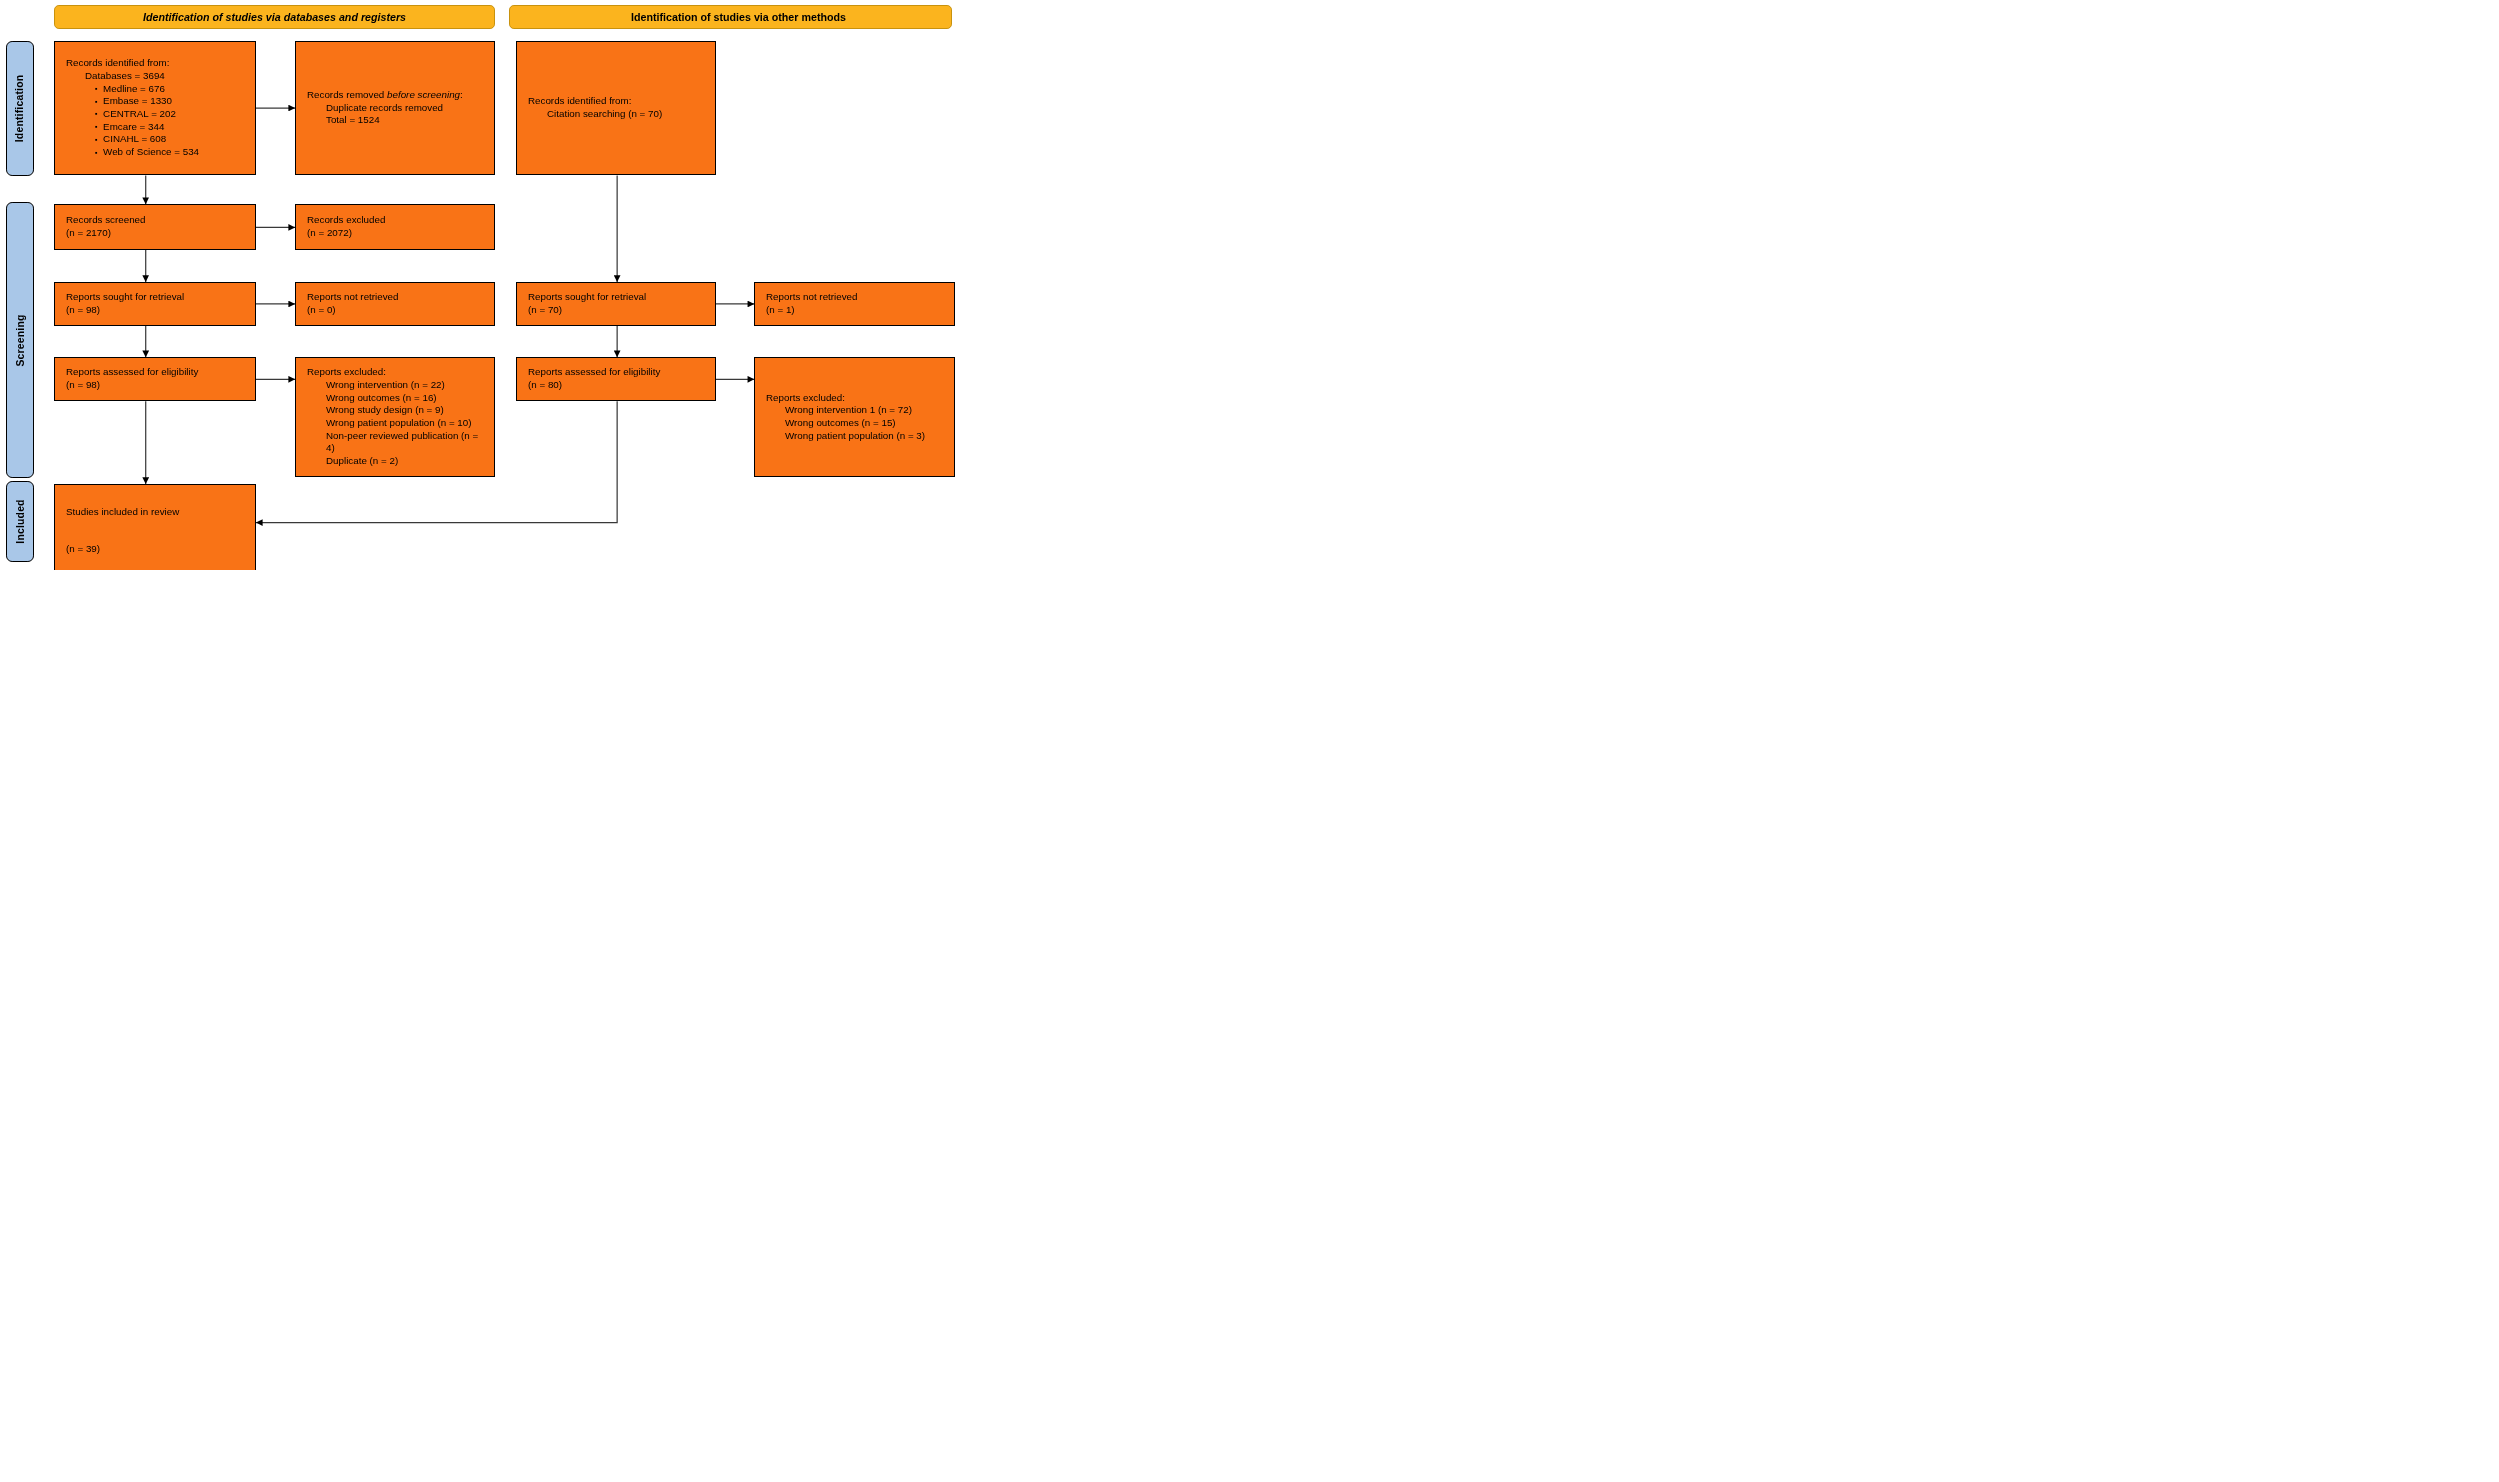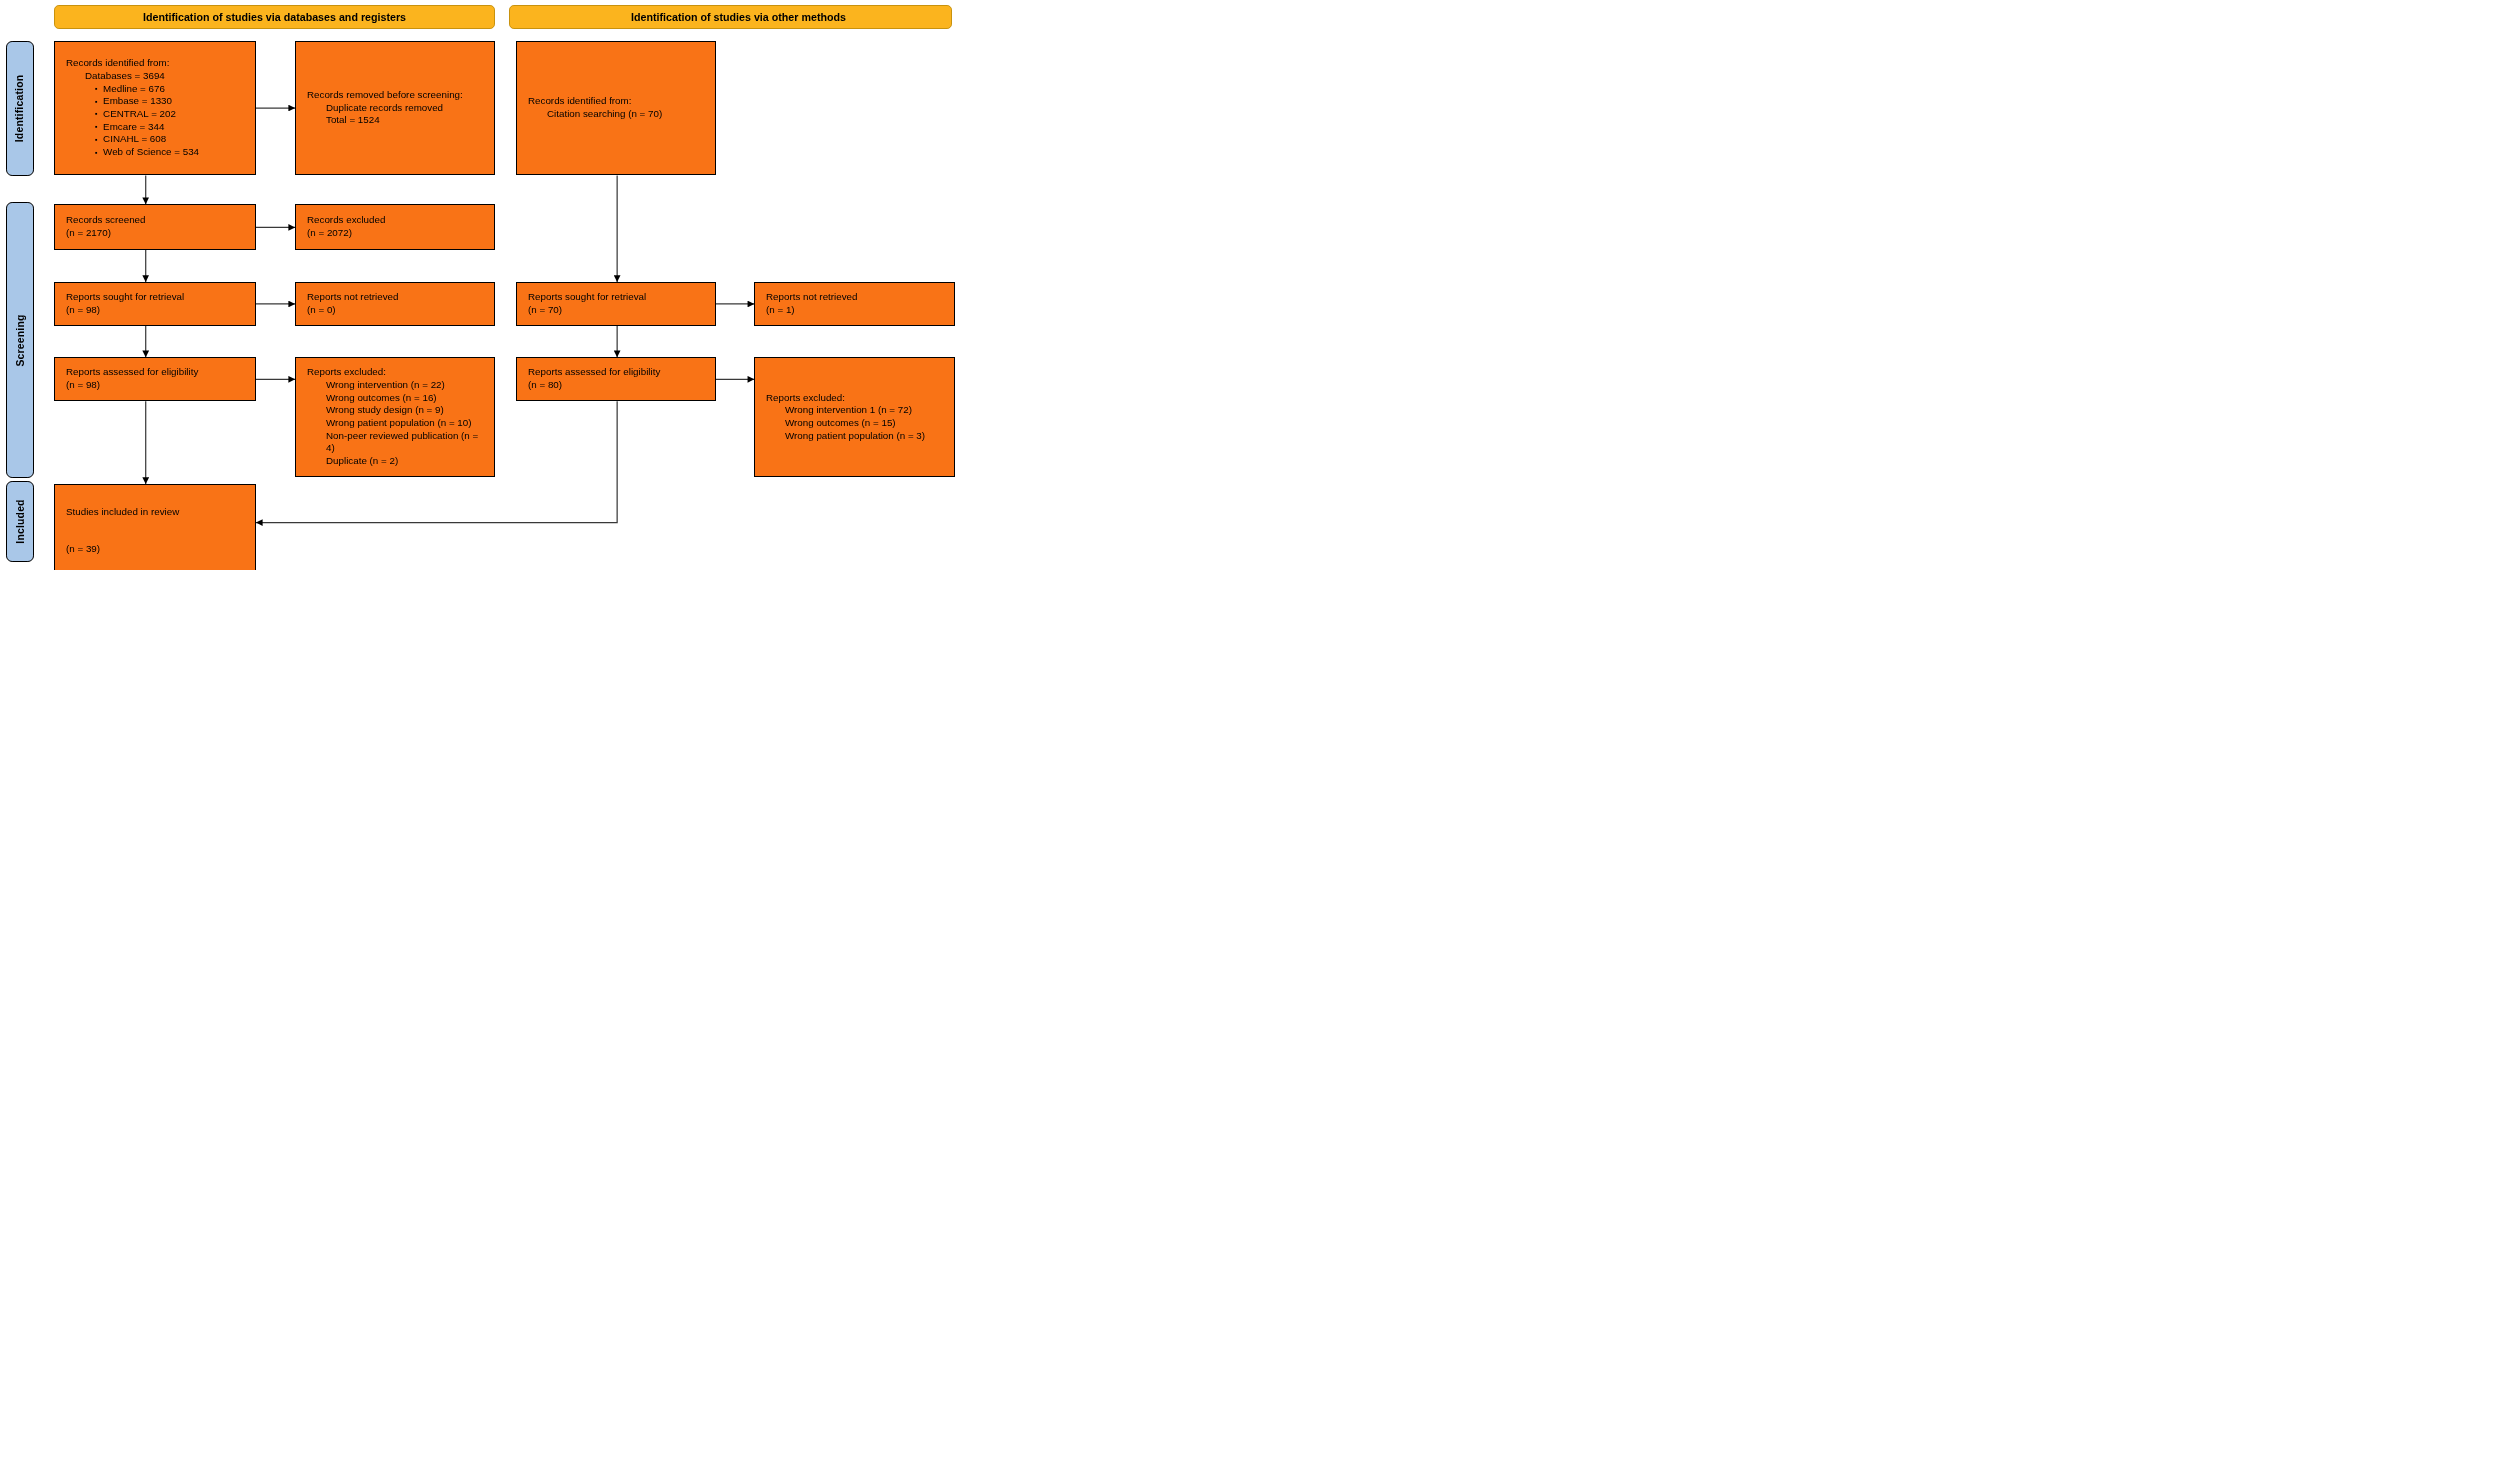--- a/index.html
+++ b/index.html
@@ -21,21 +21,21 @@
     transform:rotate(-90deg);white-space:nowrap;font-weight:bold;font-size:10.4px;letter-spacing:0.2px;
   }
   .box{
     position:absolute;background:#f97316;border:1.2px solid #000;box-sizing:border-box;
     display:flex;flex-direction:column;justify-content:center;
     padding:3.7px 4.9px 3.7px 11px;font-size:9.8px;line-height:1.3;
   }
   .ind1{padding-left:19px;}
   .ind2{padding-left:29px;}
   .blt{display:inline-block;font-size:7.3px;vertical-align:0.6px;margin-right:5.5px;}
-  .it{}
+  .it{font-style:italic;}
 </style>
 </head>
 <body>
 
 <div class="canvas">
 
   <svg class="arrows" viewBox="0 0 1568 930" xmlns="http://www.w3.org/2000/svg">
     <defs>
       <marker id="ah" viewBox="0 0 10 10" refX="10" refY="5" markerWidth="14" markerHeight="11" markerUnits="userSpaceOnUse" orient="auto">
         <path d="M0,0 L10,5 L0,10 z" fill="#000"></path>
@@ -51,21 +51,21 @@
       <line x1="418" y1="619" x2="482" y2="619" marker-end="url(#ah)"></line>
       <line x1="238" y1="655" x2="238" y2="790" marker-end="url(#ah)"></line>
       <line x1="1008" y1="286" x2="1008" y2="460" marker-end="url(#ah)"></line>
       <line x1="1168" y1="496" x2="1232" y2="496" marker-end="url(#ah)"></line>
       <line x1="1008" y1="532" x2="1008" y2="583" marker-end="url(#ah)"></line>
       <line x1="1168" y1="619" x2="1232" y2="619" marker-end="url(#ah)"></line>
       <polyline points="1008,655 1008,853 418,853" marker-end="url(#ah)"></polyline>
     </g>
   </svg>
 
-  <div class="header" style="left:54px;top:4.9px;width:441px;">Identification of studies via databases and registers</div>
+  <div class="header" style="left:54px;top:4.9px;width:441px;font-style:italic;">Identification of studies via databases and registers</div>
   <div class="header" style="left:509px;top:4.9px;width:443px;padding-left:16px;">Identification of studies via other methods</div>
 
   <div class="stage" style="left:6.1px;top:41px;width:27.6px;height:135px;">
     <span>Identification</span>
   </div>
   <div class="stage" style="left:6.1px;top:202px;width:27.6px;height:276px;">
     <span>Screening</span>
   </div>
   <div class="stage" style="left:6.1px;top:481px;width:27.6px;height:81px;">
     <span>Included</span>

